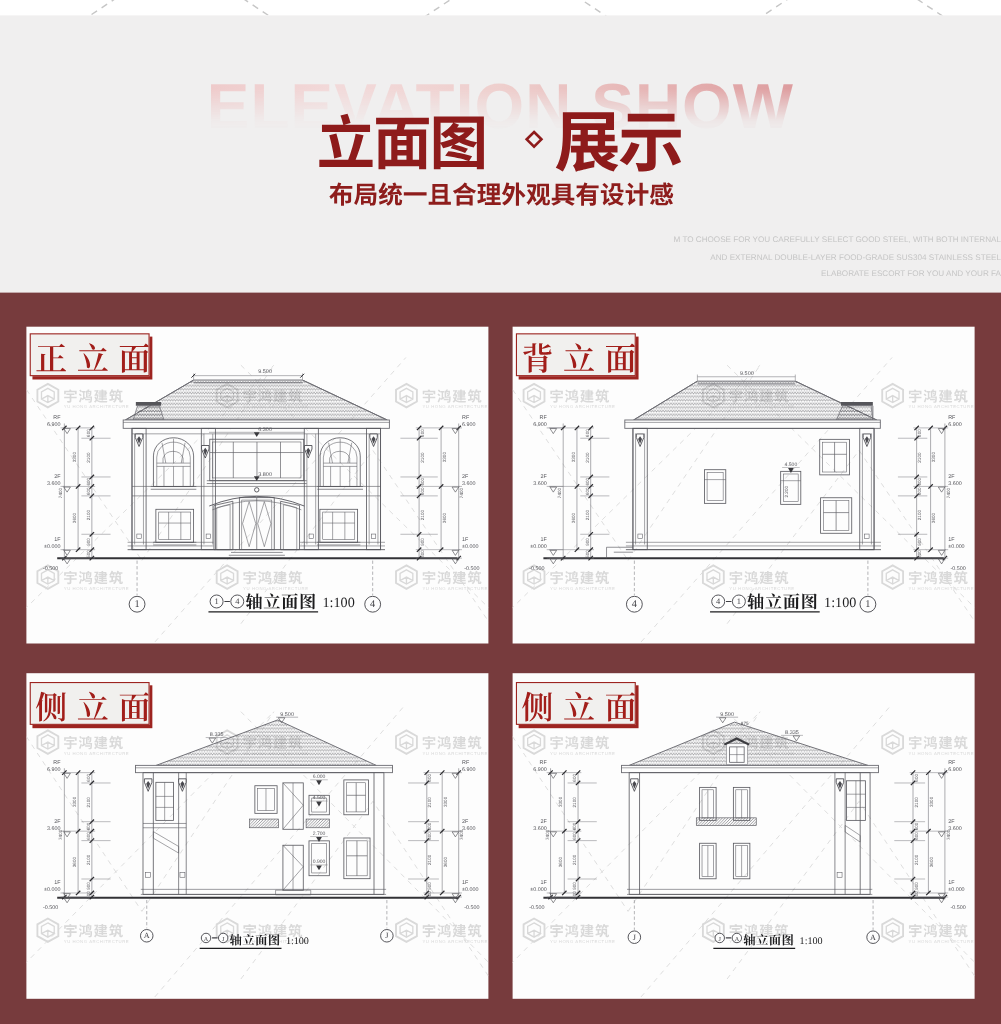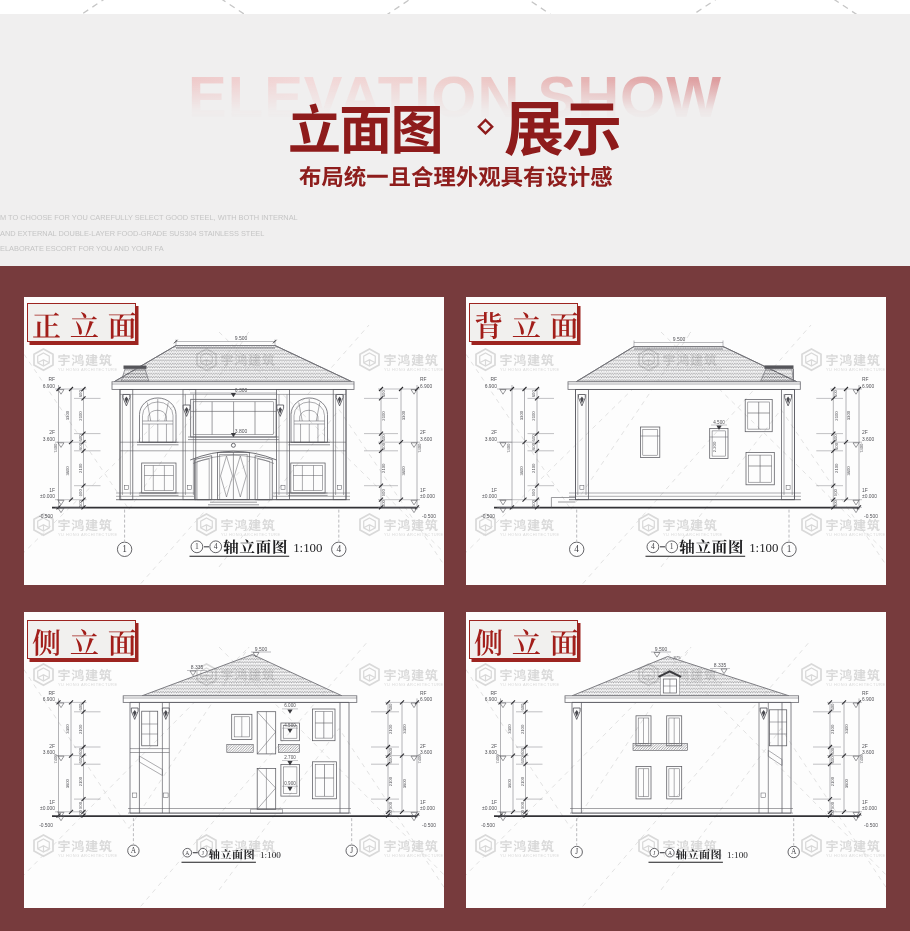--- a/index.html
+++ b/index.html
@@ -31,21 +31,21 @@
     <path d="M485.5,28 l6.7,6.7 -6.7,6.7 -6.7,-6.7 Z" fill="none" stroke="#8e1b1b" stroke-width="2.4"></path>
     <g transform="translate(504,58.5)">
       <path d="M19.6 5.8V5.7C20.8 4.9 23.0 4.4 36.2 1.5C36.2 0.1 36.4 -2.7 36.8 -4.5L26.6 -2.5V-11.9H32.8C36.8 -3.1 43.5 2.7 53.9 5.3C54.8 3.5 56.7 0.8 58.1 -0.6C54.1 -1.4 50.6 -2.6 47.6 -4.3C50.2 -5.6 53.0 -7.3 55.3 -9.0L51.1 -11.9H57.4V-17.9H46.1V-22.1H54.8V-28.1H46.1V-32.3H54.2V-48.4H7.7V-30.6C7.7 -21.0 7.3 -7.4 1.3 1.9C3.1 2.5 6.3 4.4 7.7 5.5C14.1 -4.4 15.1 -20.0 15.1 -30.6V-32.3H23.8V-28.1H16.3V-22.1H23.8V-17.9H15.0V-11.9H20.0V-5.6C20.0 -2.6 18.2 -0.8 16.9 -0.1C17.9 1.3 19.2 4.1 19.6 5.8ZM30.4 -22.1H39.4V-17.9H30.4ZM30.4 -28.1V-32.3H39.4V-28.1ZM39.7 -11.9H48.9C47.2 -10.6 45.0 -9.1 43.0 -7.9C41.7 -9.1 40.6 -10.4 39.7 -11.9ZM15.1 -42.3H46.9V-38.4H15.1Z M69.8 -21.1C67.7 -14.9 63.7 -8.5 59.3 -4.5C61.2 -3.5 64.5 -1.4 66.0 -0.2C70.2 -4.7 74.7 -11.9 77.4 -19.1ZM98.3 -18.5C102.2 -12.7 106.2 -4.9 107.6 0.0L115.1 -3.2C113.4 -8.4 109.0 -15.8 105.0 -21.3ZM66.7 -47.1V-40.0H109.2V-47.1ZM61.2 -32.6V-25.5H84.3V-3.2C84.3 -2.4 83.9 -2.1 82.8 -2.1C81.6 -2.0 77.3 -2.1 73.9 -2.3C75.0 -0.1 76.1 3.2 76.5 5.4C81.7 5.4 85.7 5.3 88.5 4.1C91.3 3.0 92.1 1.0 92.1 -3.1V-25.5H114.9V-32.6Z" fill="#8e1b1b"></path>
     </g>
   </svg>
 <svg width="910" height="30" style="position:absolute;left:0;top:160px">
     <g transform="translate(299,25)">
       <path d="M8.4 -19.1C8.1 -18.0 7.8 -16.9 7.4 -15.8H1.2V-13.3H6.2C4.8 -10.5 2.9 -8.0 0.4 -6.4C0.9 -5.8 1.6 -4.7 1.9 -4.0C3.0 -4.7 3.9 -5.6 4.8 -6.5V0.0H7.5V-7.3H11.0V2.0H13.7V-7.3H17.5V-2.9C17.5 -2.6 17.4 -2.6 17.0 -2.6C16.7 -2.6 15.5 -2.5 14.4 -2.6C14.8 -1.9 15.2 -0.9 15.3 -0.1C17.0 -0.1 18.2 -0.2 19.0 -0.6C19.9 -0.9 20.2 -1.6 20.2 -2.9V-9.9H13.7V-12.5H11.0V-9.9H7.4C8.1 -11.0 8.7 -12.1 9.2 -13.3H21.3V-15.8H10.3C10.6 -16.7 10.9 -17.6 11.2 -18.5Z M29.2 -6.5V1.1H31.6V-0.2H37.0C37.3 0.4 37.5 1.3 37.5 2.0C38.6 2.0 39.7 2.0 40.3 1.9C41.0 1.8 41.6 1.6 42.0 0.9C42.7 0.1 42.9 -2.5 43.2 -9.0C43.2 -9.3 43.2 -10.1 43.2 -10.1H28.1L28.2 -11.5H41.6V-18.0H25.5V-12.5C25.5 -8.9 25.3 -3.8 22.8 -0.3C23.5 0.0 24.6 0.9 25.0 1.4C26.8 -1.1 27.6 -4.6 28.0 -7.8H40.4C40.3 -3.1 40.1 -1.2 39.7 -0.8C39.5 -0.5 39.2 -0.4 38.9 -0.5H38.0V-6.5ZM28.2 -15.7H38.9V-13.8H28.2ZM31.6 -4.3H35.5V-2.3H31.6Z M60.1 -7.7V-1.4C60.1 0.9 60.5 1.6 62.5 1.6C62.9 1.6 63.7 1.6 64.1 1.6C65.8 1.6 66.4 0.6 66.6 -2.9C65.9 -3.1 64.8 -3.5 64.3 -4.0C64.3 -1.1 64.2 -0.6 63.8 -0.6C63.7 -0.6 63.2 -0.6 63.1 -0.6C62.7 -0.6 62.7 -0.7 62.7 -1.4V-7.7ZM55.8 -7.7C55.7 -3.9 55.4 -1.5 52.0 -0.1C52.6 0.4 53.3 1.5 53.6 2.1C57.7 0.2 58.3 -3.0 58.5 -7.7ZM45.6 -1.5 46.2 1.1C48.4 0.3 51.1 -0.8 53.6 -1.8L53.2 -4.1C50.4 -3.1 47.5 -2.1 45.6 -1.5ZM57.8 -18.5C58.1 -17.8 58.5 -16.8 58.7 -16.1H53.7V-13.7H57.2C56.3 -12.5 55.2 -11.1 54.8 -10.7C54.3 -10.2 53.6 -10.0 53.1 -9.9C53.4 -9.4 53.8 -8.0 53.9 -7.3C54.7 -7.7 55.8 -7.8 63.4 -8.6C63.8 -8.0 64.0 -7.5 64.2 -7.0L66.5 -8.2C65.9 -9.6 64.4 -11.7 63.2 -13.3L61.2 -12.3C61.5 -11.8 61.9 -11.3 62.2 -10.7L57.8 -10.3C58.6 -11.4 59.6 -12.6 60.4 -13.7H66.2V-16.1H60.0L61.5 -16.5C61.2 -17.2 60.7 -18.3 60.3 -19.1ZM46.2 -9.3C46.5 -9.4 47.0 -9.6 48.8 -9.8C48.1 -8.8 47.5 -8.1 47.2 -7.7C46.5 -6.9 46.0 -6.4 45.4 -6.3C45.7 -5.6 46.2 -4.3 46.3 -3.8C46.9 -4.2 47.8 -4.5 53.2 -5.7C53.1 -6.3 53.1 -7.3 53.2 -8.1L50.1 -7.4C51.5 -9.2 52.8 -11.2 53.9 -13.1L51.6 -14.6C51.2 -13.8 50.8 -13.0 50.3 -12.2L48.7 -12.1C50.0 -13.8 51.1 -16.0 52.0 -18.0L49.2 -19.2C48.5 -16.7 47.0 -14.0 46.6 -13.3C46.1 -12.5 45.7 -12.1 45.2 -11.9C45.5 -11.2 46.0 -9.8 46.2 -9.3Z M68.1 -10.2V-7.3H88.8V-10.2Z M94.1 -17.8V-1.5H90.7V1.1H110.9V-1.5H107.9V-17.8ZM96.7 -1.5V-4.5H105.1V-1.5ZM96.7 -9.9H105.1V-7.1H96.7ZM96.7 -12.4V-15.2H105.1V-12.4Z M123.4 -19.1C121.0 -15.6 116.8 -12.9 112.6 -11.3C113.4 -10.6 114.2 -9.6 114.6 -8.8C115.6 -9.3 116.6 -9.8 117.6 -10.4V-9.3H128.8V-10.8C129.9 -10.2 131.0 -9.6 132.1 -9.1C132.5 -10.0 133.3 -11.0 134.0 -11.6C130.9 -12.7 127.9 -14.2 125.0 -16.9L125.8 -17.9ZM119.7 -11.8C121.0 -12.8 122.3 -13.8 123.4 -15.0C124.7 -13.7 126.0 -12.7 127.3 -11.8ZM116.1 -7.4V2.0H118.9V1.0H127.8V1.9H130.7V-7.4ZM118.9 -1.5V-5.0H127.8V-1.5Z M145.9 -11.8H148.2V-9.9H145.9ZM150.5 -11.8H152.7V-9.9H150.5ZM145.9 -15.8H148.2V-13.9H145.9ZM150.5 -15.8H152.7V-13.9H150.5ZM141.8 -1.1V1.3H156.2V-1.1H150.7V-3.3H155.5V-5.7H150.7V-7.6H155.3V-18.1H143.5V-7.6H148.0V-5.7H143.3V-3.3H148.0V-1.1ZM134.9 -2.8 135.5 -0.0C137.7 -0.7 140.4 -1.6 142.9 -2.5L142.4 -5.0L140.2 -4.3V-8.8H142.3V-11.3H140.2V-15.3H142.6V-17.7H135.2V-15.3H137.7V-11.3H135.4V-8.8H137.7V-3.6Z M161.3 -19.0C160.6 -15.2 159.2 -11.4 157.3 -9.2C157.9 -8.8 159.1 -8.0 159.6 -7.5C160.7 -9.0 161.7 -11.0 162.5 -13.2H165.9C165.6 -11.3 165.1 -9.7 164.5 -8.2C163.7 -8.8 162.8 -9.5 162.0 -10.0L160.4 -8.2C161.3 -7.5 162.5 -6.6 163.3 -5.8C161.9 -3.4 159.8 -1.6 157.4 -0.5C158.0 -0.0 159.2 1.1 159.6 1.8C164.7 -0.8 168.0 -6.2 169.1 -15.3L167.2 -15.9L166.7 -15.8H163.3C163.6 -16.7 163.8 -17.6 164.0 -18.6ZM170.0 -19.0V2.0H172.8V-9.5C174.2 -8.1 175.7 -6.5 176.4 -5.3L178.7 -7.1C177.7 -8.6 175.4 -10.8 173.8 -12.3L172.8 -11.5V-19.0Z M189.3 -18.0V-6.1H191.8V-15.7H197.4V-6.1H200.1V-18.0ZM193.3 -14.3V-10.8C193.3 -7.3 192.7 -2.9 187.0 0.1C187.5 0.4 188.4 1.5 188.7 2.0C191.5 0.5 193.2 -1.5 194.3 -3.5V-0.8C194.3 1.1 195.0 1.6 196.8 1.6H198.2C200.5 1.6 200.8 0.6 201.0 -2.9C200.4 -3.1 199.6 -3.4 199.0 -3.9C198.9 -1.0 198.8 -0.3 198.2 -0.3H197.3C196.9 -0.3 196.8 -0.5 196.8 -1.1V-6.1H195.3C195.7 -7.7 195.8 -9.3 195.8 -10.8V-14.3ZM180.3 -11.8C181.4 -10.3 182.6 -8.6 183.6 -6.9C182.6 -4.3 181.2 -2.2 179.6 -0.8C180.3 -0.3 181.1 0.6 181.6 1.3C183.0 -0.1 184.3 -1.9 185.3 -4.0C185.9 -3.0 186.3 -2.1 186.6 -1.3L188.8 -3.0C188.3 -4.2 187.5 -5.6 186.6 -7.1C187.6 -9.9 188.3 -13.2 188.7 -16.9L187.0 -17.5L186.5 -17.4H180.2V-14.8H185.8C185.5 -13.1 185.1 -11.4 184.7 -9.9C183.9 -11.0 183.0 -12.2 182.2 -13.2Z M206.1 -18.0V-5.2H202.6V-2.8H208.2C206.7 -1.8 204.3 -0.6 202.2 0.1C202.9 0.6 203.8 1.5 204.2 2.0C206.5 1.2 209.2 -0.2 211.0 -1.5L209.1 -2.8H215.9L214.6 -1.4C217.1 -0.4 219.7 1.1 221.2 2.0L223.4 0.1C222.0 -0.7 219.7 -1.9 217.5 -2.8H223.1V-5.2H219.7V-18.0ZM208.7 -5.2V-6.5H216.9V-5.2ZM208.7 -12.7H216.9V-11.6H208.7ZM208.7 -14.6V-15.9H216.9V-14.6ZM208.7 -9.7H216.9V-8.4H208.7Z M232.2 -19.0C232.0 -18.1 231.7 -17.2 231.3 -16.3H225.2V-13.8H230.2C228.8 -11.2 227.0 -8.8 224.6 -7.2C225.1 -6.7 225.9 -5.8 226.3 -5.2C227.4 -5.9 228.4 -6.8 229.3 -7.8V2.0H231.9V-2.3H240.1V-0.9C240.1 -0.6 239.9 -0.5 239.6 -0.5C239.2 -0.5 237.9 -0.5 236.7 -0.6C237.1 0.1 237.4 1.3 237.5 2.0C239.4 2.0 240.6 2.0 241.5 1.6C242.5 1.2 242.7 0.4 242.7 -0.9V-12.0H232.3C232.6 -12.6 232.9 -13.2 233.2 -13.8H245.2V-16.3H234.2C234.5 -17.0 234.7 -17.7 235.0 -18.4ZM231.9 -6.0H240.1V-4.5H231.9ZM231.9 -8.2V-9.7H240.1V-8.2Z M248.6 -17.1C249.9 -16.0 251.4 -14.5 252.2 -13.5L254.0 -15.3C253.2 -16.3 251.6 -17.8 250.4 -18.7ZM247.2 -12.1V-9.5H249.9V-2.8C249.9 -1.7 249.2 -0.9 248.8 -0.6C249.2 -0.1 249.9 1.1 250.1 1.7C250.5 1.2 251.2 0.5 255.4 -3.0C255.1 -3.5 254.6 -4.5 254.4 -5.2L252.4 -3.6V-12.1ZM256.9 -18.3V-15.9C256.9 -14.3 256.6 -12.7 253.7 -11.5C254.2 -11.1 255.2 -10.1 255.5 -9.5C258.7 -11.0 259.4 -13.6 259.4 -15.8H262.4V-13.4C262.4 -11.2 262.9 -10.2 265.1 -10.2C265.4 -10.2 266.2 -10.2 266.5 -10.2C267.0 -10.2 267.6 -10.3 267.9 -10.4C267.8 -11.0 267.8 -12.0 267.7 -12.6C267.4 -12.5 266.9 -12.5 266.5 -12.5C266.2 -12.5 265.6 -12.5 265.4 -12.5C265.0 -12.5 264.9 -12.7 264.9 -13.4V-18.3ZM263.5 -6.8C262.8 -5.5 261.9 -4.5 260.8 -3.6C259.7 -4.5 258.8 -5.6 258.1 -6.8ZM254.9 -9.3V-6.8H256.6L255.6 -6.5C256.5 -4.8 257.5 -3.4 258.7 -2.1C257.2 -1.3 255.4 -0.7 253.4 -0.4C253.9 0.2 254.4 1.3 254.6 2.0C256.9 1.4 259.0 0.7 260.8 -0.4C262.4 0.7 264.4 1.5 266.6 2.0C266.9 1.3 267.7 0.2 268.2 -0.4C266.3 -0.7 264.5 -1.3 263.0 -2.1C264.7 -3.8 266.1 -5.9 266.9 -8.7L265.3 -9.4L264.8 -9.3Z M271.4 -17.1C272.7 -16.0 274.3 -14.5 275.1 -13.5L276.9 -15.5C276.1 -16.4 274.3 -17.9 273.1 -18.8ZM269.7 -12.1V-9.5H272.9V-2.7C272.9 -1.7 272.2 -0.9 271.7 -0.6C272.1 -0.0 272.8 1.2 273.0 1.9C273.4 1.3 274.3 0.7 278.8 -2.6C278.5 -3.1 278.1 -4.3 277.9 -5.1L275.7 -3.4V-12.1ZM282.4 -18.9V-12.0H277.0V-9.2H282.4V2.0H285.3V-9.2H290.5V-12.0H285.3V-18.9Z M296.7 -13.8V-12.0H303.7V-13.8ZM296.8 -4.3V-1.1C296.8 1.1 297.7 1.7 300.8 1.7C301.4 1.7 304.4 1.7 305.1 1.7C307.7 1.7 308.4 0.9 308.8 -2.1C308.0 -2.2 306.9 -2.6 306.3 -2.9C306.2 -0.7 306.0 -0.4 304.9 -0.4C304.1 -0.4 301.7 -0.4 301.1 -0.4C299.8 -0.4 299.6 -0.5 299.6 -1.1V-4.3ZM300.5 -4.5C301.4 -3.5 302.6 -2.1 303.2 -1.2L305.4 -2.3C304.8 -3.2 303.5 -4.5 302.6 -5.4ZM308.0 -3.7C308.8 -2.2 309.8 -0.3 310.2 0.8L312.8 -0.1C312.3 -1.2 311.2 -3.1 310.4 -4.4ZM294.1 -4.0C293.6 -2.7 292.7 -1.0 291.9 0.1L294.5 1.1C295.2 -0.0 295.9 -1.8 296.5 -3.2ZM298.9 -9.3H301.4V-7.6H298.9ZM296.8 -11.1V-5.8H303.4V-6.6C303.9 -6.2 304.7 -5.4 305.0 -5.0C305.6 -5.4 306.2 -5.8 306.8 -6.3C307.6 -5.3 308.7 -4.7 310.0 -4.7C311.9 -4.7 312.7 -5.6 313.0 -8.7C312.4 -8.9 311.5 -9.4 310.9 -9.9C310.8 -7.9 310.6 -7.1 310.1 -7.1C309.5 -7.1 309.0 -7.5 308.6 -8.1C309.9 -9.6 311.0 -11.5 311.8 -13.6L309.4 -14.2C308.9 -12.9 308.3 -11.6 307.4 -10.5C307.1 -11.7 306.9 -13.2 306.7 -14.8H312.5V-17.0H310.5L311.1 -17.4C310.6 -17.9 309.5 -18.6 308.8 -19.1L307.2 -18.0C307.6 -17.7 308.1 -17.3 308.6 -17.0H306.6L306.5 -19.0H304.0L304.1 -17.0H293.7V-13.6C293.7 -11.3 293.5 -8.2 291.8 -5.9C292.4 -5.6 293.4 -4.7 293.8 -4.3C295.8 -6.8 296.2 -10.8 296.2 -13.5V-14.8H304.2C304.4 -12.3 304.8 -10.1 305.5 -8.4C304.9 -7.9 304.2 -7.4 303.4 -6.9V-11.1Z" fill="#8e1d1c"></path>
     </g>
   </svg>
-<div style="position:absolute;left:0;top:210px;width:910px;text-align:left;color:#c5c5c5;font-size:7.4px;line-height:15.6px;letter-spacing:0px">M TO CHOOSE FOR YOU CAREFULLY SELECT GOOD STEEL, WITH BOTH INTERNAL<br>AND EXTERNAL DOUBLE-LAYER FOOD-GRADE SUS304 STAINLESS STEEL<br>ELABORATE ESCORT FOR YOU AND YOUR FA</div>
+<div style="position:absolute;left:0;top:210px;width:910px;text-align:right;color:#c5c5c5;font-size:7.4px;line-height:15.6px;letter-spacing:0px">M TO CHOOSE FOR YOU CAREFULLY SELECT GOOD STEEL, WITH BOTH INTERNAL<br>AND EXTERNAL DOUBLE-LAYER FOOD-GRADE SUS304 STAINLESS STEEL<br>ELABORATE ESCORT FOR YOU AND YOUR FA</div>
 <div style="position:absolute;left:0;top:266px;width:910px;height:665px;background:#773b3d"></div>
 <div style="position:absolute;left:24px;top:297px;width:420px;height:288px;background:#fdfdfd">
     <svg width="420" height="288" style="position:absolute;left:0;top:0">
       <g stroke="#dadada" stroke-width="0.8" stroke-dasharray="4.5 4.5" fill="none">
         <path d="M-15,35 L105,212.5 M105,212.5 L225,35"></path>
         <path d="M-15,270 L225,35 M195,35 L435,270"></path>
         <path d="M195,270 L315,112.5 L435,290"></path>
         <path d="M105,300 L345,28"></path>
       </g>
       <use href="#wmb" x="8" y="51"></use>

